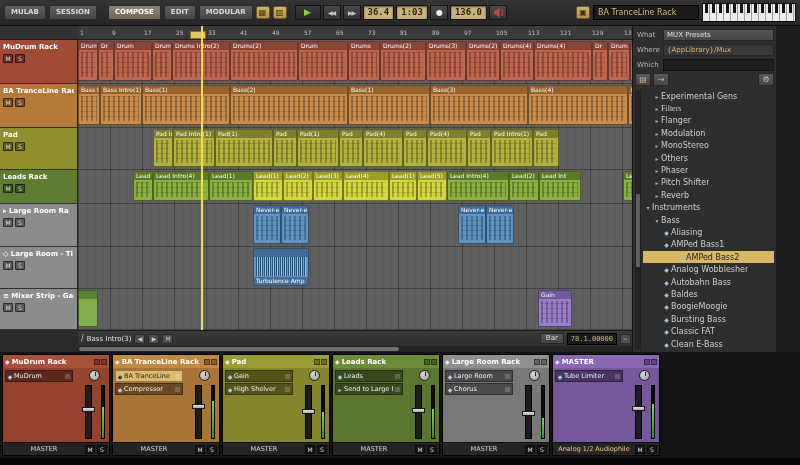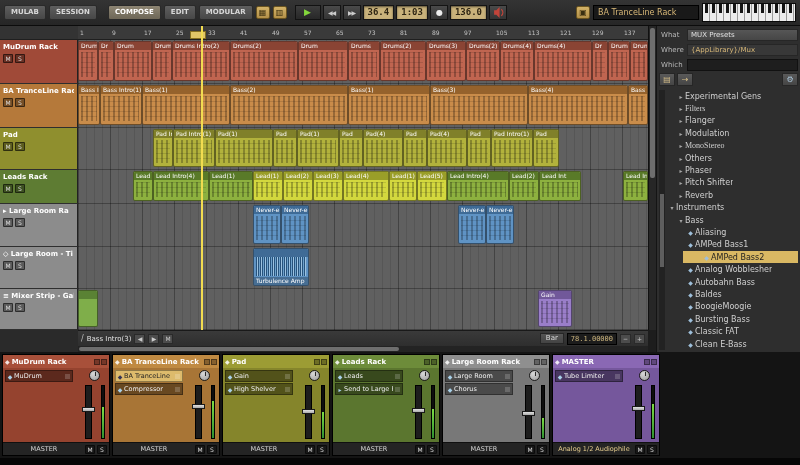--- a/index.html
+++ b/index.html
@@ -66,21 +66,21 @@
 .fname{font-size:7px;color:#e2e2e2;white-space:nowrap}
 .fbtn{width:11px;height:10px;background:#4c4c4c;border:1px solid #2a2a2a;color:#ccc;font-size:6px;line-height:8px;text-align:center}
 .fsnap{height:11px;background:linear-gradient(#555,#434343);border:1px solid #262626;font-size:7px;line-height:9px;
   padding:0 5px;color:#ddd}
 .fpos{background:#1c1c1c;border:1px solid #000;color:#cdb67e;font-family:"DejaVu Sans Mono","Liberation Mono",monospace;
   font-size:7px;padding:1px 3px}
 .hscroll{position:absolute;left:78px;top:346px;width:570px;height:6px;background:#232323}
 .hthumb{position:absolute;left:1px;top:1px;width:320px;height:4px;background:#6e6e6e;border-radius:2px}
 
 
-.browser{position:absolute;left:656px;top:26px;width:144px;height:326px;background:#2e2e2e;border-left:1px solid #141414;padding:2px}
+.browser{position:absolute;left:632px;top:26px;width:144px;height:326px;background:#2e2e2e;border-left:1px solid #141414;padding:2px}
 .brow{display:flex;align-items:center;gap:2px;margin-bottom:2px;height:13px}
 .blabel{width:26px;font-size:7px;color:#b8b8b8;padding-left:2px;flex:none}
 .bvalue{flex:1;height:12px;background:linear-gradient(#565656,#464646);border:1px solid #262626;color:#e0e0e0;
   font-size:7px;line-height:10px;padding:0 3px;white-space:nowrap;overflow:hidden}
 .bwhere{background:#383838;color:#d8b878}
 .binput{flex:1;height:12px;background:#1e1e1e;border:1px solid #111}
 .bbtns{display:flex;gap:2px;height:15px;margin-bottom:2px}
 .bb{width:16px;height:13px;background:linear-gradient(#5a5a5a,#454545);border:1px solid #262626;color:#d8c08a;
   font-size:8px;line-height:11px;text-align:center}
 .bb.gear{margin-left:auto;color:#aac4d8}
@@ -529,21 +529,21 @@
             <div class="tlabel">Filters</div>
           </div>
           <div class="titem" style="padding-left: 10px;">
             <div class="tarrow">▸</div>
             <div class="tlabel">Flanger</div>
           </div>
           <div class="titem" style="padding-left: 10px;">
             <div class="tarrow">▸</div>
             <div class="tlabel">Modulation</div>
           </div>
-          <div class="titem" style="padding-left: 10px; font-family: Liberation Serif, serif;">
+          <div class="titem" style="padding-left: 10px;">
             <div class="tarrow">▸</div>
             <div class="tlabel">MonoStereo</div>
           </div>
           <div class="titem" style="padding-left: 10px;">
             <div class="tarrow">▸</div>
             <div class="tlabel">Others</div>
           </div>
           <div class="titem" style="padding-left: 10px;">
             <div class="tarrow">▸</div>
             <div class="tlabel">Phaser</div>
@@ -565,21 +565,21 @@
             <div class="tlabel">Bass</div>
           </div>
           <div class="titem" style="padding-left: 19px;">
             <div class="ticon">◆</div>
             <div class="tlabel">Aliasing</div>
           </div>
           <div class="titem" style="padding-left: 19px;">
             <div class="ticon">◆</div>
             <div class="tlabel">AMPed Bass1</div>
           </div>
-          <div class="titem selected" style="padding-left: 19px; margin-left: 16px;">
+          <div class="titem selected" style="padding-left: 34px;">
             <div class="ticon">◆</div>
             <div class="tlabel">AMPed Bass2</div>
           </div>
           <div class="titem" style="padding-left: 19px;">
             <div class="ticon">◆</div>
             <div class="tlabel">Analog Wobblesher</div>
           </div>
           <div class="titem" style="padding-left: 19px;">
             <div class="ticon">◆</div>
             <div class="tlabel">Autobahn Bass</div>

